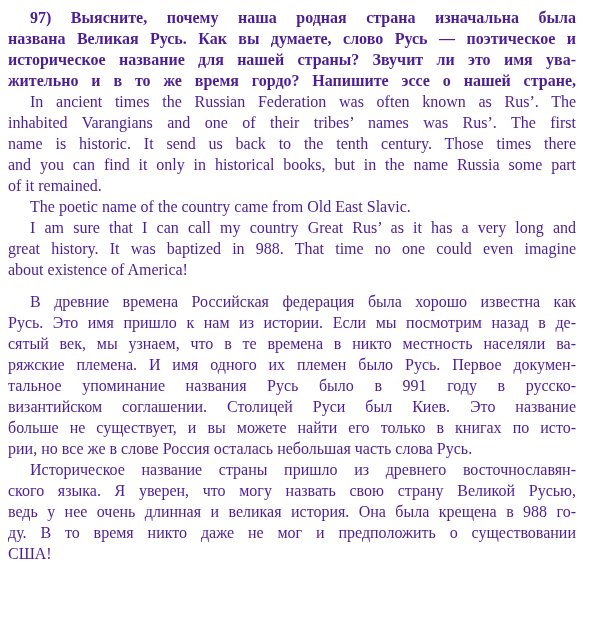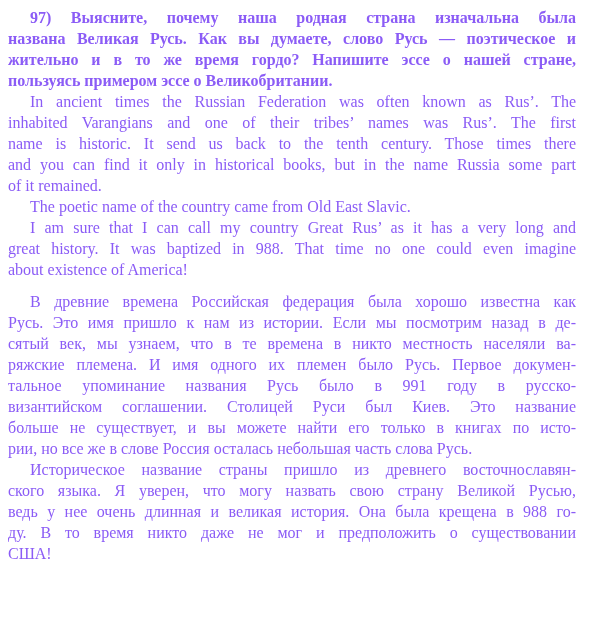--- a/index.html
+++ b/index.html
@@ -6,21 +6,21 @@
     margin: 0;
     padding: 0;
     background: #ffffff;
   }
   .page {
     box-sizing: border-box;
     width: 584px;
     height: 625px;
     padding: 7px 8px 0 8px;
     background: #ffffff;
-    color: #8b5cf6;
+    color: #4c1d95;
     font-family: "Liberation Serif", "DejaVu Serif", serif;
     font-size: 16px;
     line-height: 21px;
     overflow: hidden;
   }
   .line {
     height: 21px;
     overflow: hidden;
     text-align: justify;
     text-align-last: justify;
@@ -37,22 +37,22 @@
   .section-ru { margin-top: 11px; }
 </style>
 </head>
 <body>
 
 <div class="page">
 
   <section class="task">
     <div class="line indent">97) Выясните, почему наша родная страна изначальна была</div>
     <div class="line">названа Великая Русь. Как вы думаете, слово Русь — поэтическое и</div>
+    <div class="line">историческое название для нашей страны? Звучит ли это имя ува-</div>
     <div class="line">жительно и в то же время гордо? Напишите эссе о нашей стране,</div>
-    <div class="line last">пользуясь примером эссе о Великобритании.</div>
   </section>
 
   <section class="section-en">
     <div class="para">
       <div class="line indent">In ancient times the Russian Federation was often known as Rus’. The</div>
       <div class="line">inhabited Varangians and one of their tribes’ names was Rus’. The first</div>
       <div class="line">name is historic. It send us back to the tenth century. Those times there</div>
       <div class="line">and you can find it only in historical books, but in the name Russia some part</div>
       <div class="line last">of it remained.</div>
     </div>

